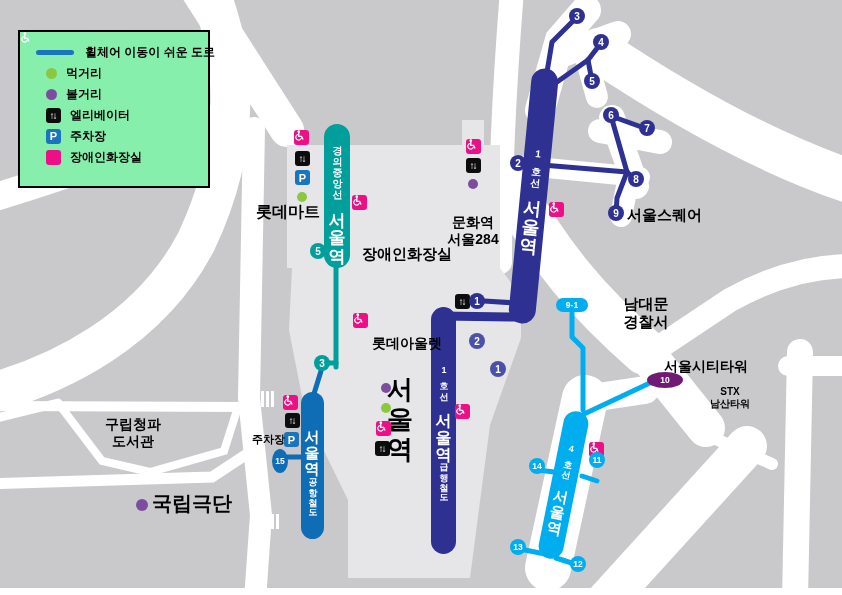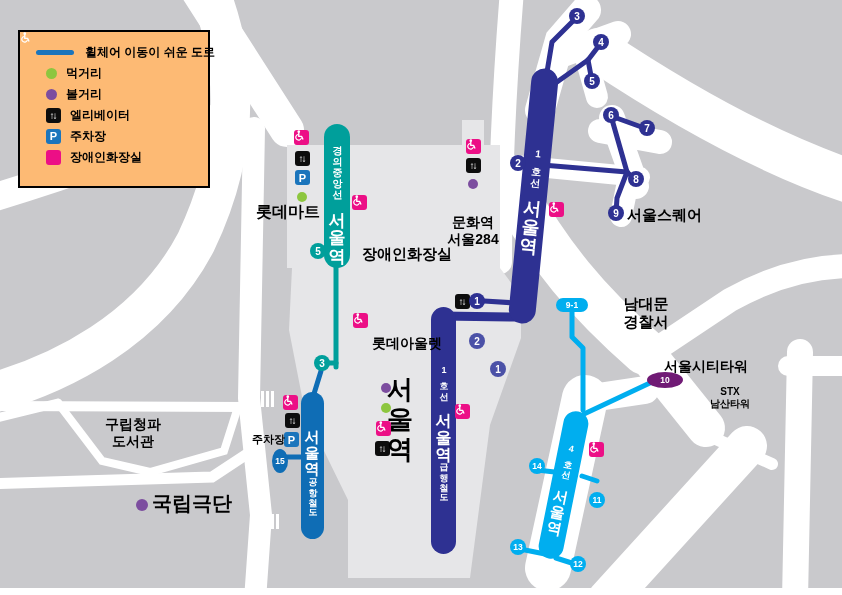--- a/index.html
+++ b/index.html
@@ -1,20 +1,20 @@
 <!DOCTYPE html>
 <html><head>
 <meta charset="utf-8">
 <style>
   html,body{margin:0;padding:0;background:#fff;}
   #map{position:relative;width:842px;height:595px;overflow:hidden;background:#c9c9cc;
        font-family:"Liberation Sans","DejaVu Sans",sans-serif;}
   #map svg{position:absolute;left:0;top:0;}
   
-  #legend{position:absolute;left:18px;top:30px;width:192px;height:158px;background:#fdba74;
+  #legend{position:absolute;left:18px;top:30px;width:192px;height:158px;background:#86efac;
           border:2px solid #000;box-sizing:border-box;padding:10px 0 0 10px;}
   .legend-row{display:flex;align-items:center;gap:9px;height:20px;margin-bottom:1px;}
   .legend-swatch-line{width:38px;height:5px;border-radius:3px;flex:0 0 auto;margin-left:6px;margin-right:2px;}
   .legend-label{font-size:12px;font-weight:700;color:#000;white-space:nowrap;}
   .swatch-box{flex:0 0 auto;margin-left:16px;}
   
   .bar{position:absolute;display:flex;flex-direction:column;align-items:center;justify-content:center;
        gap:5px;color:#fff;box-sizing:border-box;}
   .vtxt{writing-mode:vertical-rl;text-orientation:upright;font-weight:700;line-height:1;letter-spacing:1px;}
   .icon{width:15px;height:15px;border-radius:3px;display:flex;align-items:center;justify-content:center;box-sizing:border-box;}
@@ -230,21 +230,21 @@
       <div class="exit" style="left: 639px; top: 120px; width: 16px; height: 16px; background: rgb(46, 49, 146); border-radius: 50%; font-size: 10px;">7</div>
       <div class="exit" style="left: 628px; top: 171px; width: 16px; height: 16px; background: rgb(46, 49, 146); border-radius: 50%; font-size: 10px;">8</div>
       <div class="exit" style="left: 608px; top: 205px; width: 16px; height: 16px; background: rgb(46, 49, 146); border-radius: 50%; font-size: 10px;">9</div>
       <div class="exit" style="left: 469px; top: 333px; width: 16px; height: 16px; background: rgb(75, 81, 167); border-radius: 50%; font-size: 10px;">2</div>
       <div class="exit" style="left: 490px; top: 361px; width: 16px; height: 16px; background: rgb(75, 81, 167); border-radius: 50%; font-size: 10px;">1</div>
       <div class="exit" style="left: 310px; top: 243px; width: 16px; height: 16px; background: rgb(0, 159, 155); border-radius: 50%; font-size: 10px;">5</div>
       <div class="exit" style="left: 314px; top: 355px; width: 16px; height: 16px; background: rgb(0, 159, 155); border-radius: 50%; font-size: 10px;">3</div>
       <div class="exit" style="left: 272px; top: 449px; width: 16px; height: 24px; background: rgb(15, 109, 181); border-radius: 50%; font-size: 8.5px;">15</div>
       <div class="exit" style="left: 556px; top: 298px; width: 32px; height: 14px; background: rgb(0, 174, 239); border-radius: 7px; font-size: 8.5px;">9-1</div>
       <div class="exit" style="left: 647px; top: 372px; width: 36px; height: 16px; background: #701a75; border-radius: 50%; font-size: 8.5px;">10</div>
-      <div class="exit" style="left: 589px; top: 492px; width: 16px; height: 16px; background: rgb(0, 174, 239); border-radius: 50%; font-size: 8.5px;">11</div>
+      <div class="exit" style="left: 589px; top: 452px; width: 16px; height: 16px; background: rgb(0, 174, 239); border-radius: 50%; font-size: 8.5px;">11</div>
       <div class="exit" style="left: 570px; top: 556px; width: 16px; height: 16px; background: rgb(0, 174, 239); border-radius: 50%; font-size: 8.5px;">12</div>
       <div class="exit" style="left: 510px; top: 539px; width: 16px; height: 16px; background: rgb(0, 174, 239); border-radius: 50%; font-size: 8.5px;">13</div>
       <div class="exit" style="left: 529px; top: 458px; width: 16px; height: 16px; background: rgb(0, 174, 239); border-radius: 50%; font-size: 8.5px;">14</div>
     </div>
   <div id="labels-layer">
       <div class="map-label" style="left: 256px; top: 203px; font-size: 16px;">롯데마트</div>
       <div class="map-label center" style="left: 473px; top: 214px; font-size: 14px;">
         <div>문화역</div>
         <div>서울284</div>
       </div>

